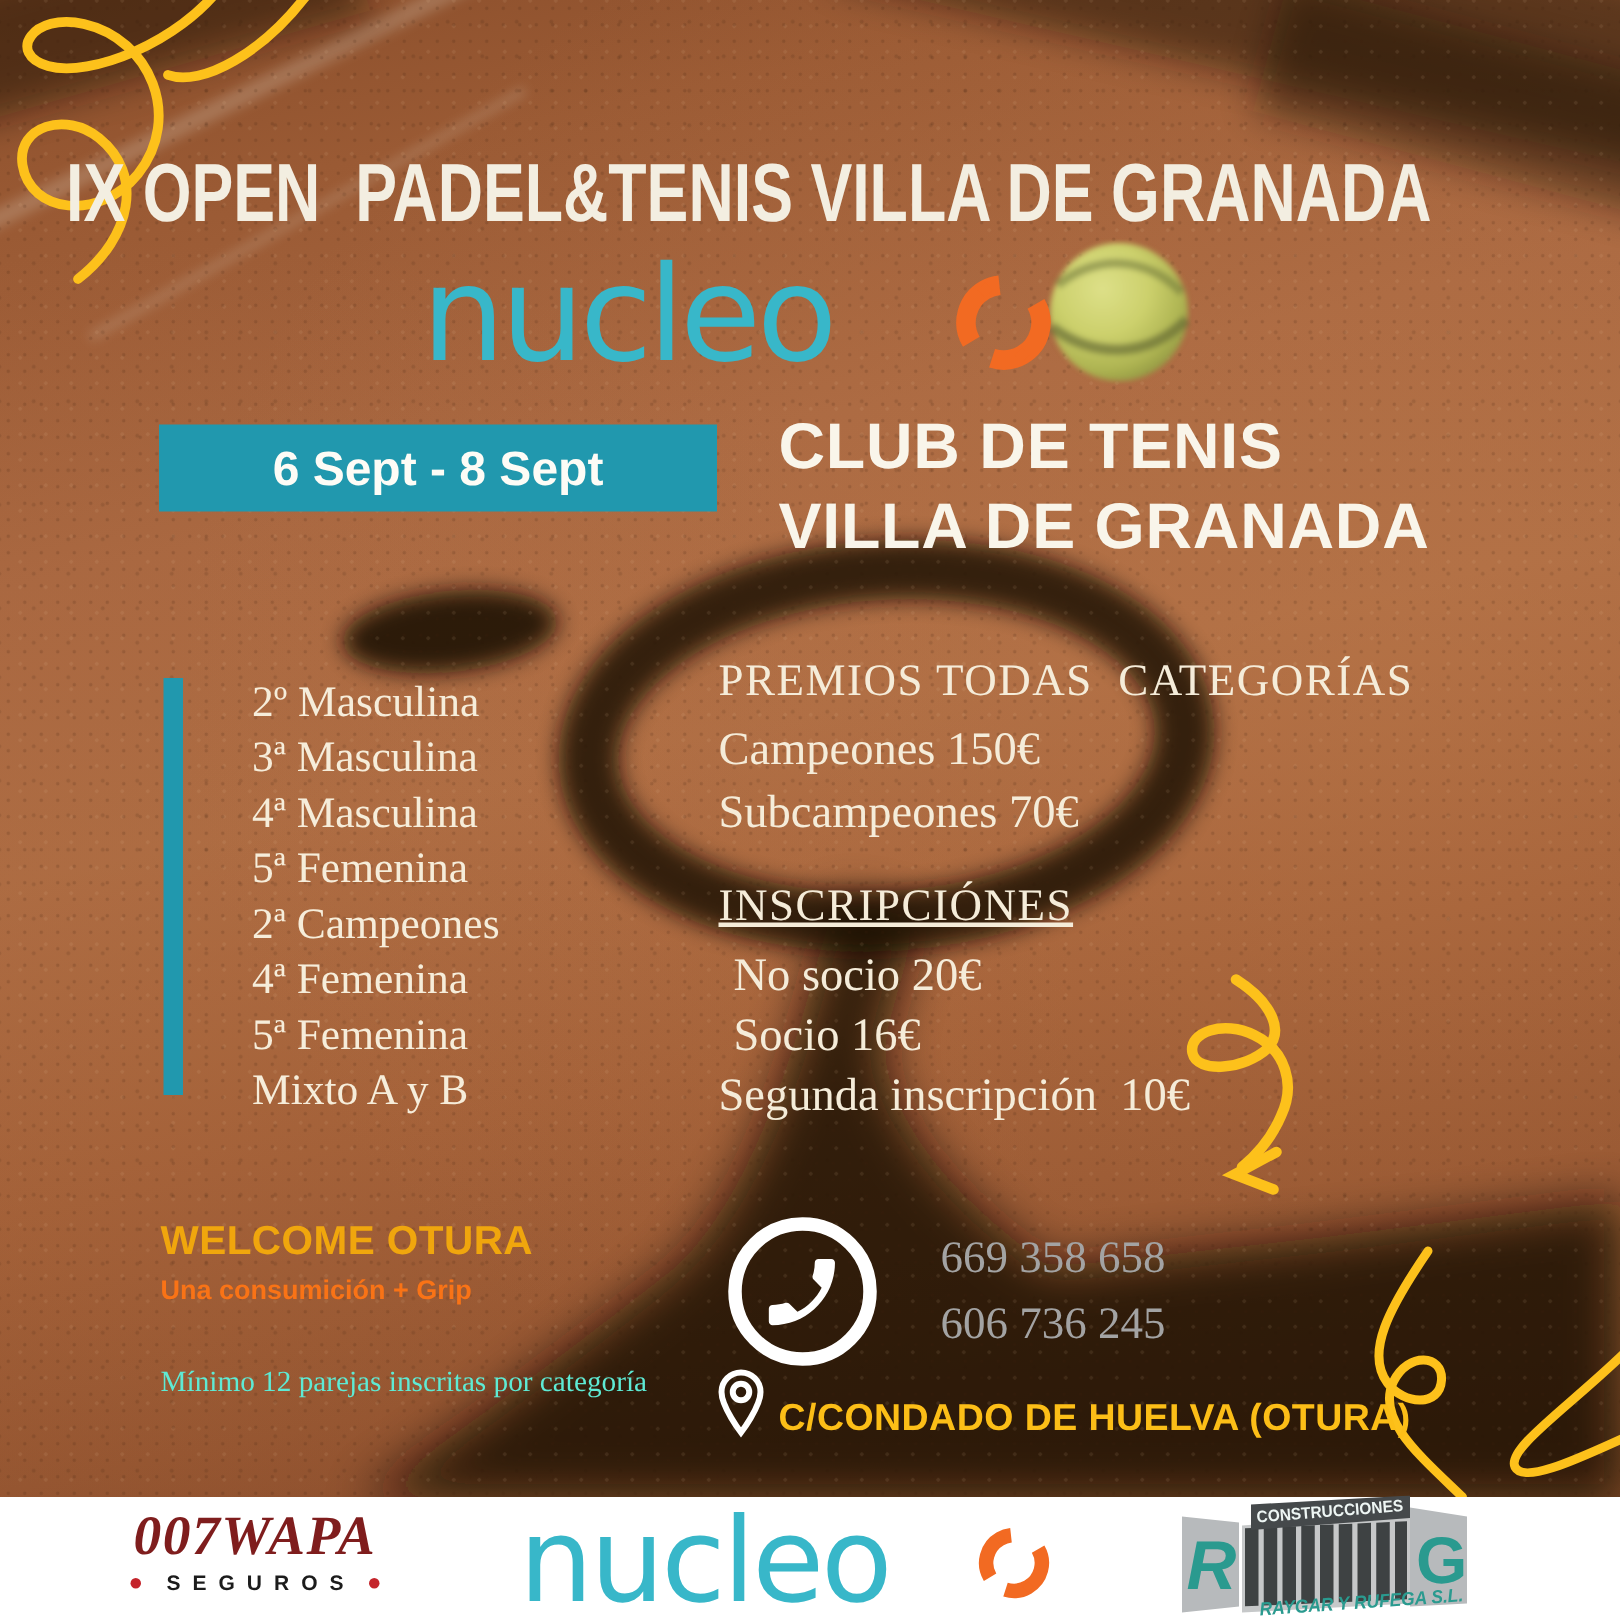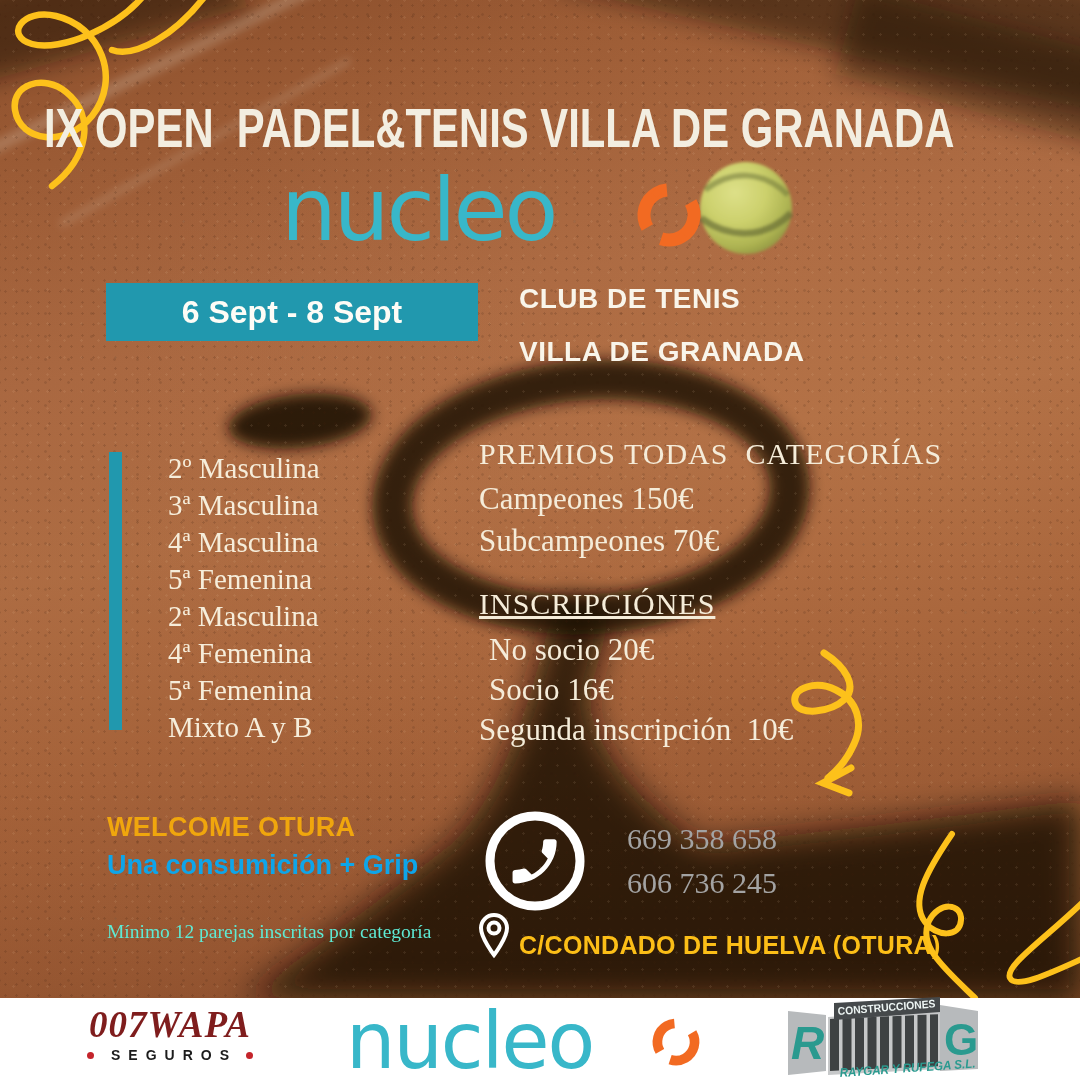--- a/index.html
+++ b/index.html
@@ -40,21 +40,21 @@
     font-size:88px; line-height:1; letter-spacing:-3px; color:#38b7c9;
   }
   .brand-mark { left:634px; top:180px; }
   .ball { left:698px; top:160px; width:96px; height:96px; filter:blur(.6px); }
 
   .date-banner {
     left:106px; top:283px; width:372px; height:58px; background:#2198ae;
     display:flex; align-items:center; justify-content:center;
   }
   .date-banner span { font-size:32px; font-weight:800; color:#fdfcf6; }
-  .club { left:519px; top:272px; font-size:28px; font-weight:800;
+  .club { left:519px; top:272px; font-size:43px; font-weight:800;
           color:#f9f5ea; line-height:53px; letter-spacing:.5px; }
 
   
   .cat-bar { left:109px; top:452px; width:13px; height:278px; background:#2198ae; }
   .categories { left:168px; top:450px; margin:0; padding:0; list-style:none;
                 font-family:"Liberation Serif", serif; font-size:29px;
                 line-height:37px; color:#f6edda; }
 
   
   .premios { left:479px; top:436px; color:#f5ecd9; }
@@ -65,21 +65,21 @@
   .premios .line { font-family:"Liberation Serif", serif; font-size:31px; line-height:42px; }
   .premios .line:first-of-type { margin-top:6px; }
   .inscripciones { left:479px; top:586px; color:#f5ecd9; }
   .inscripciones .line { font-family:"Liberation Serif", serif; font-size:31px; line-height:40px; }
   .inscripciones .line.indent { padding-left:10px; }
   .inscripciones h2 { margin-bottom:8px;text-decoration:underline; }
 
   
   .welcome { left:107px; top:812px; }
   .welcome h3 { margin:0; font-size:27px; font-weight:800; color:#f0a60d; letter-spacing:.3px; }
-  .welcome .detail { margin-top:7px; font-size:27px; font-weight:800; color:#0ea5e9; }
+  .welcome .detail { margin-top:7px; font-size:18px; font-weight:800; color:#f97316; }
   .welcome .note { margin-top:40px; font-family:"Liberation Serif", serif;
                    font-size:19.5px; color:#5eead4; }
 
   
   .phone-icon { left:480px; top:806px; }
   .phone-num1 { left:627px; top:822px; }
   .phone-num2 { left:627px; top:866px; }
   .phone-num1, .phone-num2 { font-family:"Liberation Serif", serif; font-size:30px; color:#a3a3a3; }
   .pin-icon { left:478px; top:912px; }
   .address { left:519px; top:931px; font-size:25px; font-weight:800;
@@ -189,21 +189,21 @@
     <div>CLUB DE TENIS</div>
     <div>VILLA DE GRANADA</div>
   </div>
 
   <div class="abs cat-bar"></div>
   <ul class="abs categories">
     <li>2º Masculina</li>
     <li>3ª Masculina</li>
     <li>4ª Masculina</li>
     <li>5ª Femenina</li>
-    <li>2ª Masculina</li>
+    <li>2ª Campeones</li>
     <li>4ª Femenina</li>
     <li>5ª Femenina</li>
     <li>Mixto A y B</li>
   </ul>
 
   <section class="abs premios">
     <h2 class="pre">PREMIOS TODAS  CATEGORÍAS</h2>
     <div class="line">Campeones 150€</div>
     <div class="line">Subcampeones 70€</div>
   </section>

